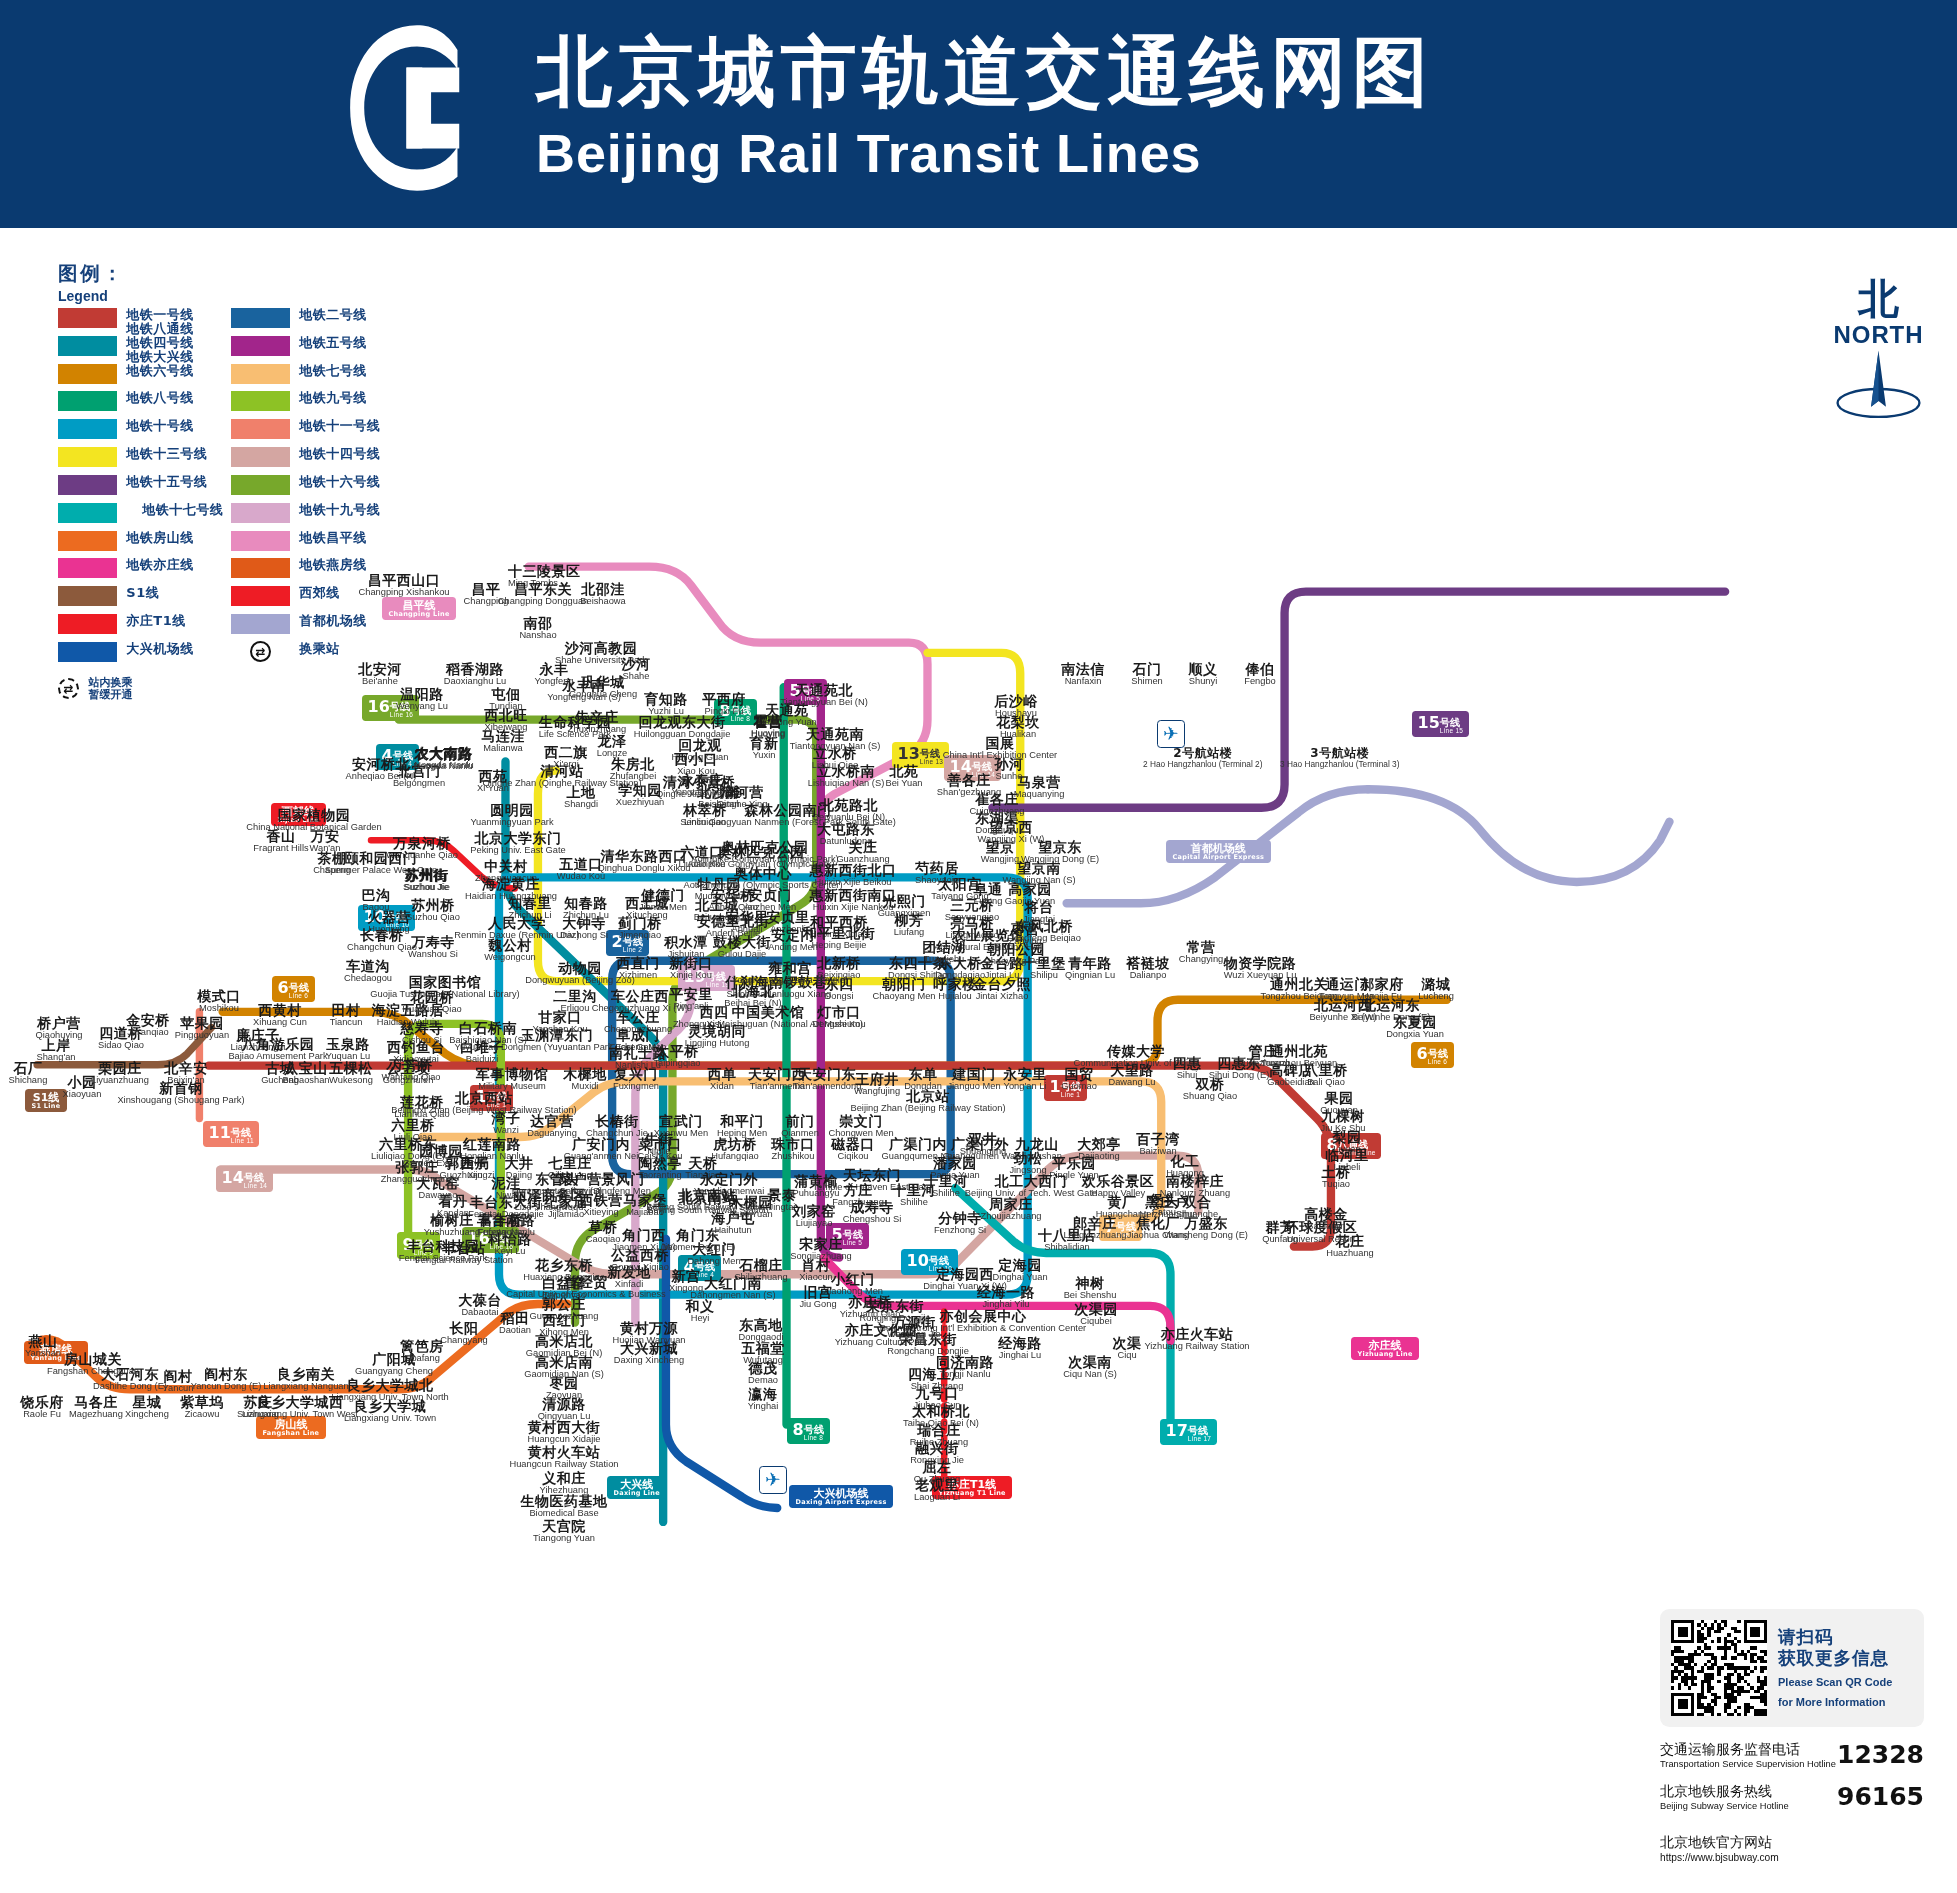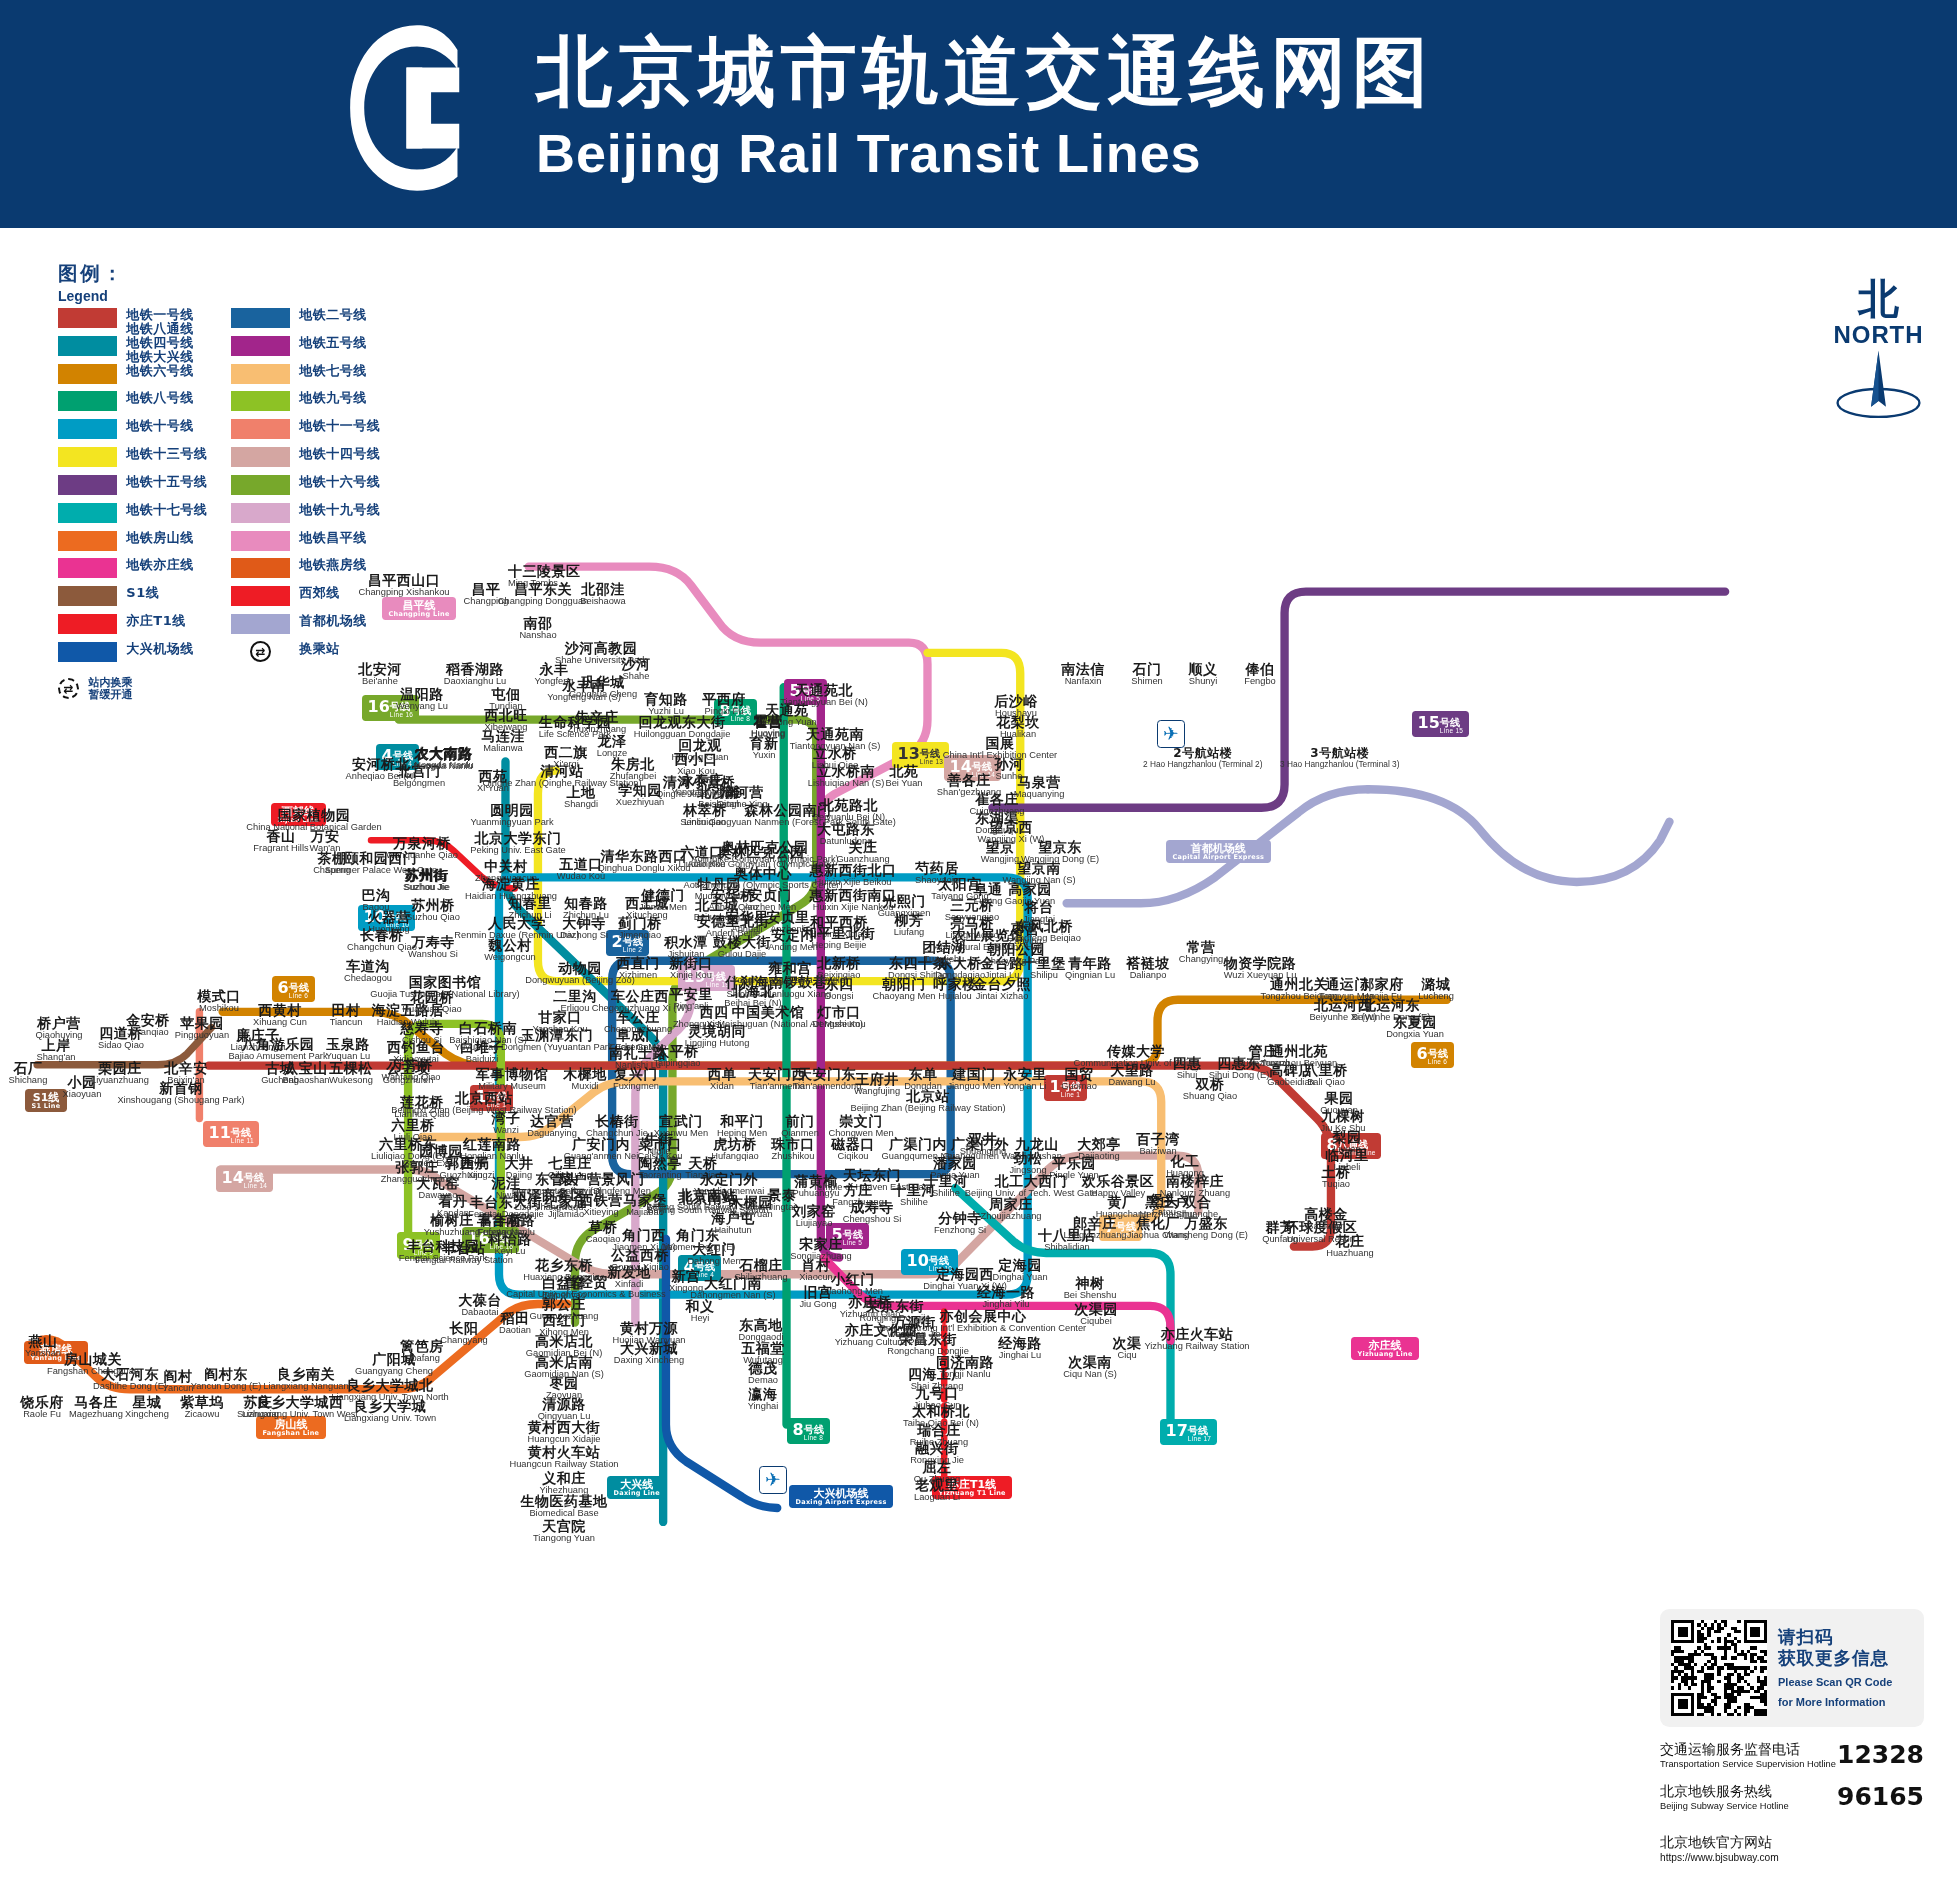--- a/index.html
+++ b/index.html
@@ -163,21 +163,21 @@
           <div class="lg-lab">
             <span>地铁十三号线</span>
           </div>
         </div>
         <div class="lg-row" style="left: 0px; top: 167px;">
           <div class="lg-sw" style="background: rgb(109, 60, 132);"></div>
           <div class="lg-lab">
             <span>地铁十五号线</span>
           </div>
         </div>
-        <div class="lg-row" style="left: 0px; top: 195px;">
+        <div class="lg-row" style="left: 0px; top: 195px; gap: 16px;">
           <div class="lg-sw" style="background: rgb(0, 173, 173);"></div>
           <div class="lg-lab">
             <span>地铁十七号线</span>
           </div>
         </div>
         <div class="lg-row" style="left: 0px; top: 223px;">
           <div class="lg-sw" style="background: rgb(236, 107, 32);"></div>
           <div class="lg-lab">
             <span>地铁房山线</span>
           </div>

